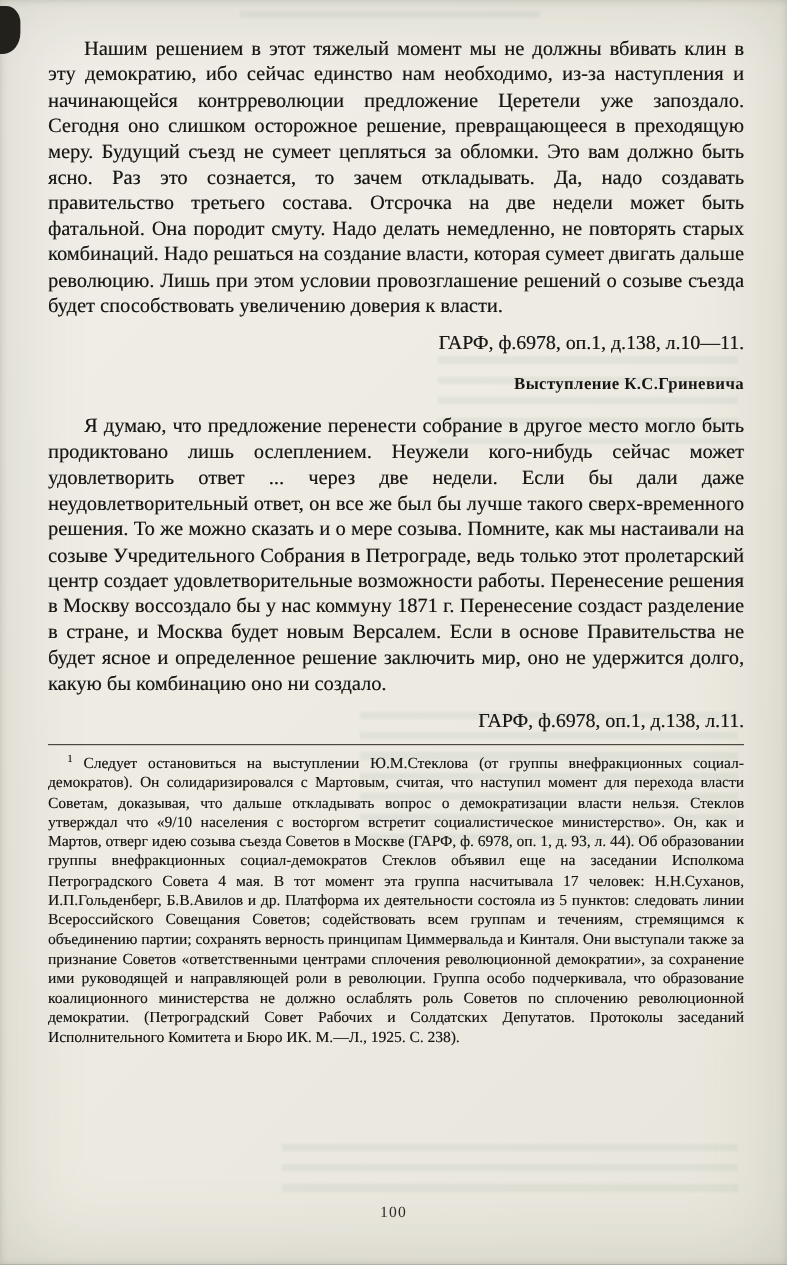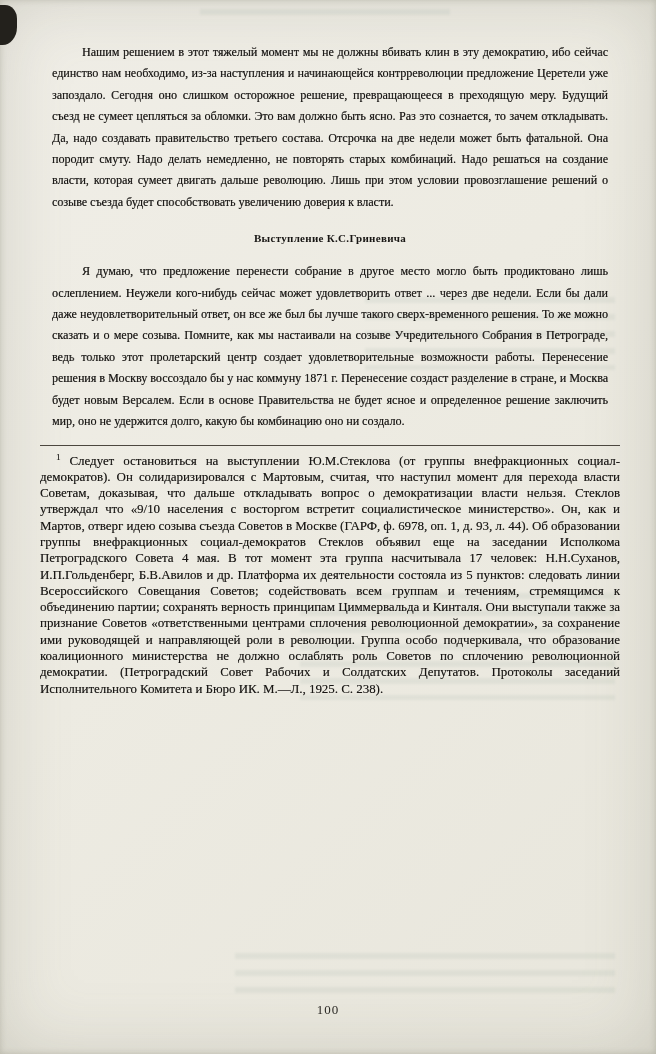--- a/index.html
+++ b/index.html
@@ -18,40 +18,40 @@
     overflow: hidden;
     color: #181614;
   }
   .content {
     position: absolute;
     left: 40px;
     right: 36px;
     top: 30px;
   }
   .para {
-    margin: 12px;
-    font-size: 12px;
+    margin: 0;
+    font-size: 17px;
     line-height: 21.4px;
     text-align: justify;
     text-indent: 30px;
     text-shadow: 0.3px 0 0 rgba(24, 22, 20, 0.55);
   }
   .citation {
     margin: 10px 0 8px 0;
     font-size: 16.5px;
     line-height: 21px;
     text-align: right;
     text-shadow: 0.3px 0 0 rgba(24, 22, 20, 0.55);
   }
   .heading {
     margin: 14px 0 12px 0;
-    font-size: 11px;
+    font-size: 14px;
     line-height: 22px;
     font-weight: bold;
-    text-align: center;
+    text-align: right;
     letter-spacing: 0.3px;
   }
   .footnote-rule {
     border: none;
     border-top: 1.2px solid #4c473f;
     margin: 9px 0 7px 0;
     width: 100%;
   }
   .footnote {
     margin: 0;
@@ -111,25 +111,27 @@
   <div class="ghost ghost-top"></div>
   <div class="ghost ghost-upper"></div>
   <div class="ghost ghost-middle"></div>
   <div class="ghost ghost-bottom"></div>
 
   <div class="content">
 
     <p class="para">Нашим решением в этот тяжелый момент мы не должны вбивать клин в эту демократию, ибо сейчас единство нам необходимо, из-за наступления и начинающейся контрреволюции предложение Церетели уже запоздало. Сегодня оно слишком осторожное решение, превращающееся в преходящую меру. Будущий съезд не сумеет цепляться за обломки. Это вам должно быть ясно. Раз это сознается, то зачем откладывать. Да, надо создавать правительство третьего состава. Отсрочка на две недели может быть фатальной. Она породит смуту. Надо делать немедленно, не повторять старых комбинаций. Надо решаться на создание власти, которая сумеет двигать дальше революцию. Лишь при этом условии провозглашение решений о созыве съезда будет способствовать увеличению доверия к власти.</p>
 
 
+    <p class="citation">ГАРФ, ф.6978, оп.1, д.138, л.10—11.</p>
 
     <h2 class="heading">Выступление К.С.Гриневича</h2>
 
     <p class="para">Я думаю, что предложение перенести собрание в другое место могло быть продиктовано лишь ослеплением. Неужели кого-нибудь сейчас может удовлетворить ответ ... через две недели. Если бы дали даже неудовлетворительный ответ, он все же был бы лучше такого сверх-временного решения. То же можно сказать и о мере созыва. Помните, как мы настаивали на созыве Учредительного Собрания в Петрограде, ведь только этот пролетарский центр создает удовлетворительные возможности работы. Перенесение решения в Москву воссоздало бы у нас коммуну 1871 г. Перенесение создаст разделение в стране, и Москва будет новым Версалем. Если в основе Правительства не будет ясное и определенное решение заключить мир, оно не удержится долго, какую бы комбинацию оно ни создало.</p>
 
+    <p class="citation">ГАРФ, ф.6978, оп.1, д.138, л.11.</p>
 
     <hr class="footnote-rule">
 
     <p class="footnote"><sup>1</sup> <span>Следует остановиться на выступлении Ю.М.Стеклова (от группы внефракционных социал-демократов). Он солидаризировался с Мартовым, считая, что наступил момент для перехода власти Советам, доказывая, что дальше откладывать вопрос о демократизации власти нельзя. Стеклов утверждал что «9/10 населения с восторгом встретит социалистическое министерство». Он, как и Мартов, отверг идею созыва съезда Советов в Москве (ГАРФ, ф. 6978, оп. 1, д. 93, л. 44). Об образовании группы внефракционных социал-демократов Стеклов объявил еще на заседании Исполкома Петроградского Совета 4 мая. В тот момент эта группа насчитывала 17 человек: Н.Н.Суханов, И.П.Гольденберг, Б.В.Авилов и др. Платформа их деятельности состояла из 5 пунктов: следовать линии Всероссийского Совещания Советов; содействовать всем группам и течениям, стремящимся к объединению партии; сохранять верность принципам Циммервальда и Кинталя. Они выступали также за признание Советов «ответственными центрами сплочения революционной демократии», за сохранение ими руководящей и направляющей роли в революции. Группа особо подчеркивала, что образование коалиционного министерства не должно ослаблять роль Советов по сплочению революционной демократии. (Петроградский Совет Рабочих и Солдатских Депутатов. Протоколы заседаний Исполнительного Комитета и Бюро ИК. М.—Л., 1925. С. 238).</span></p>
 
   </div>
 
   <div class="page-number">100</div>
 
 </div>

